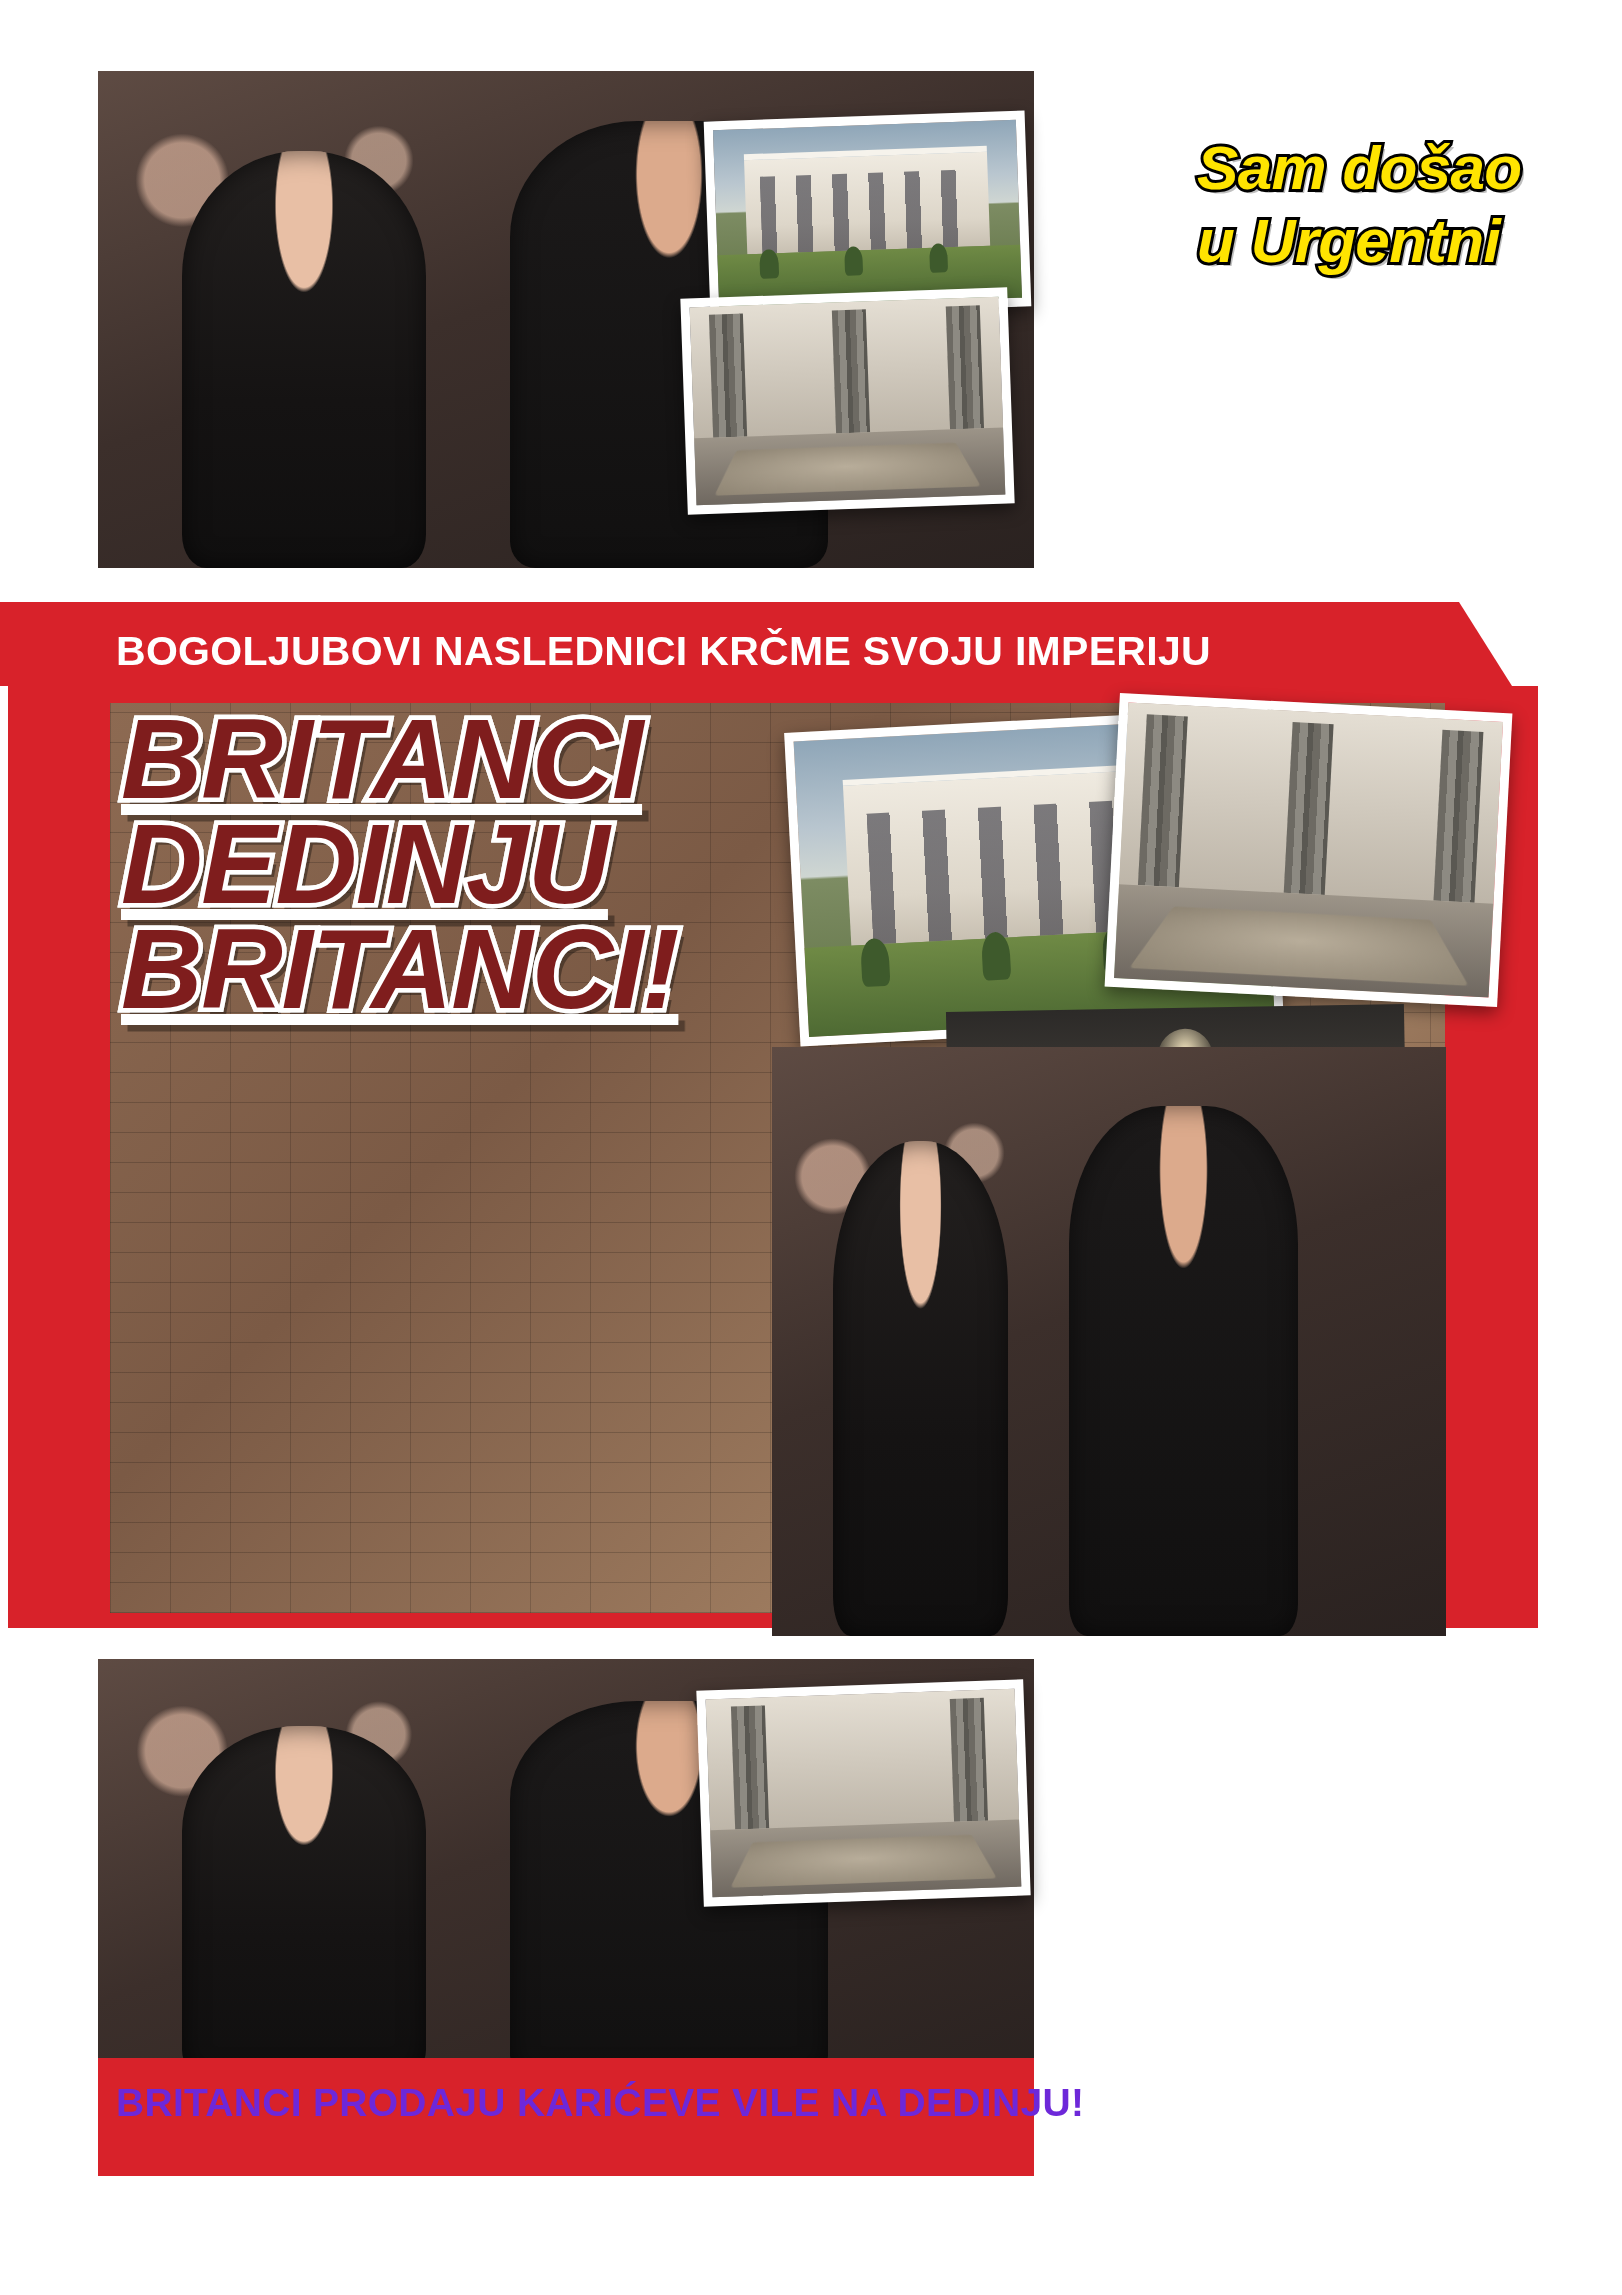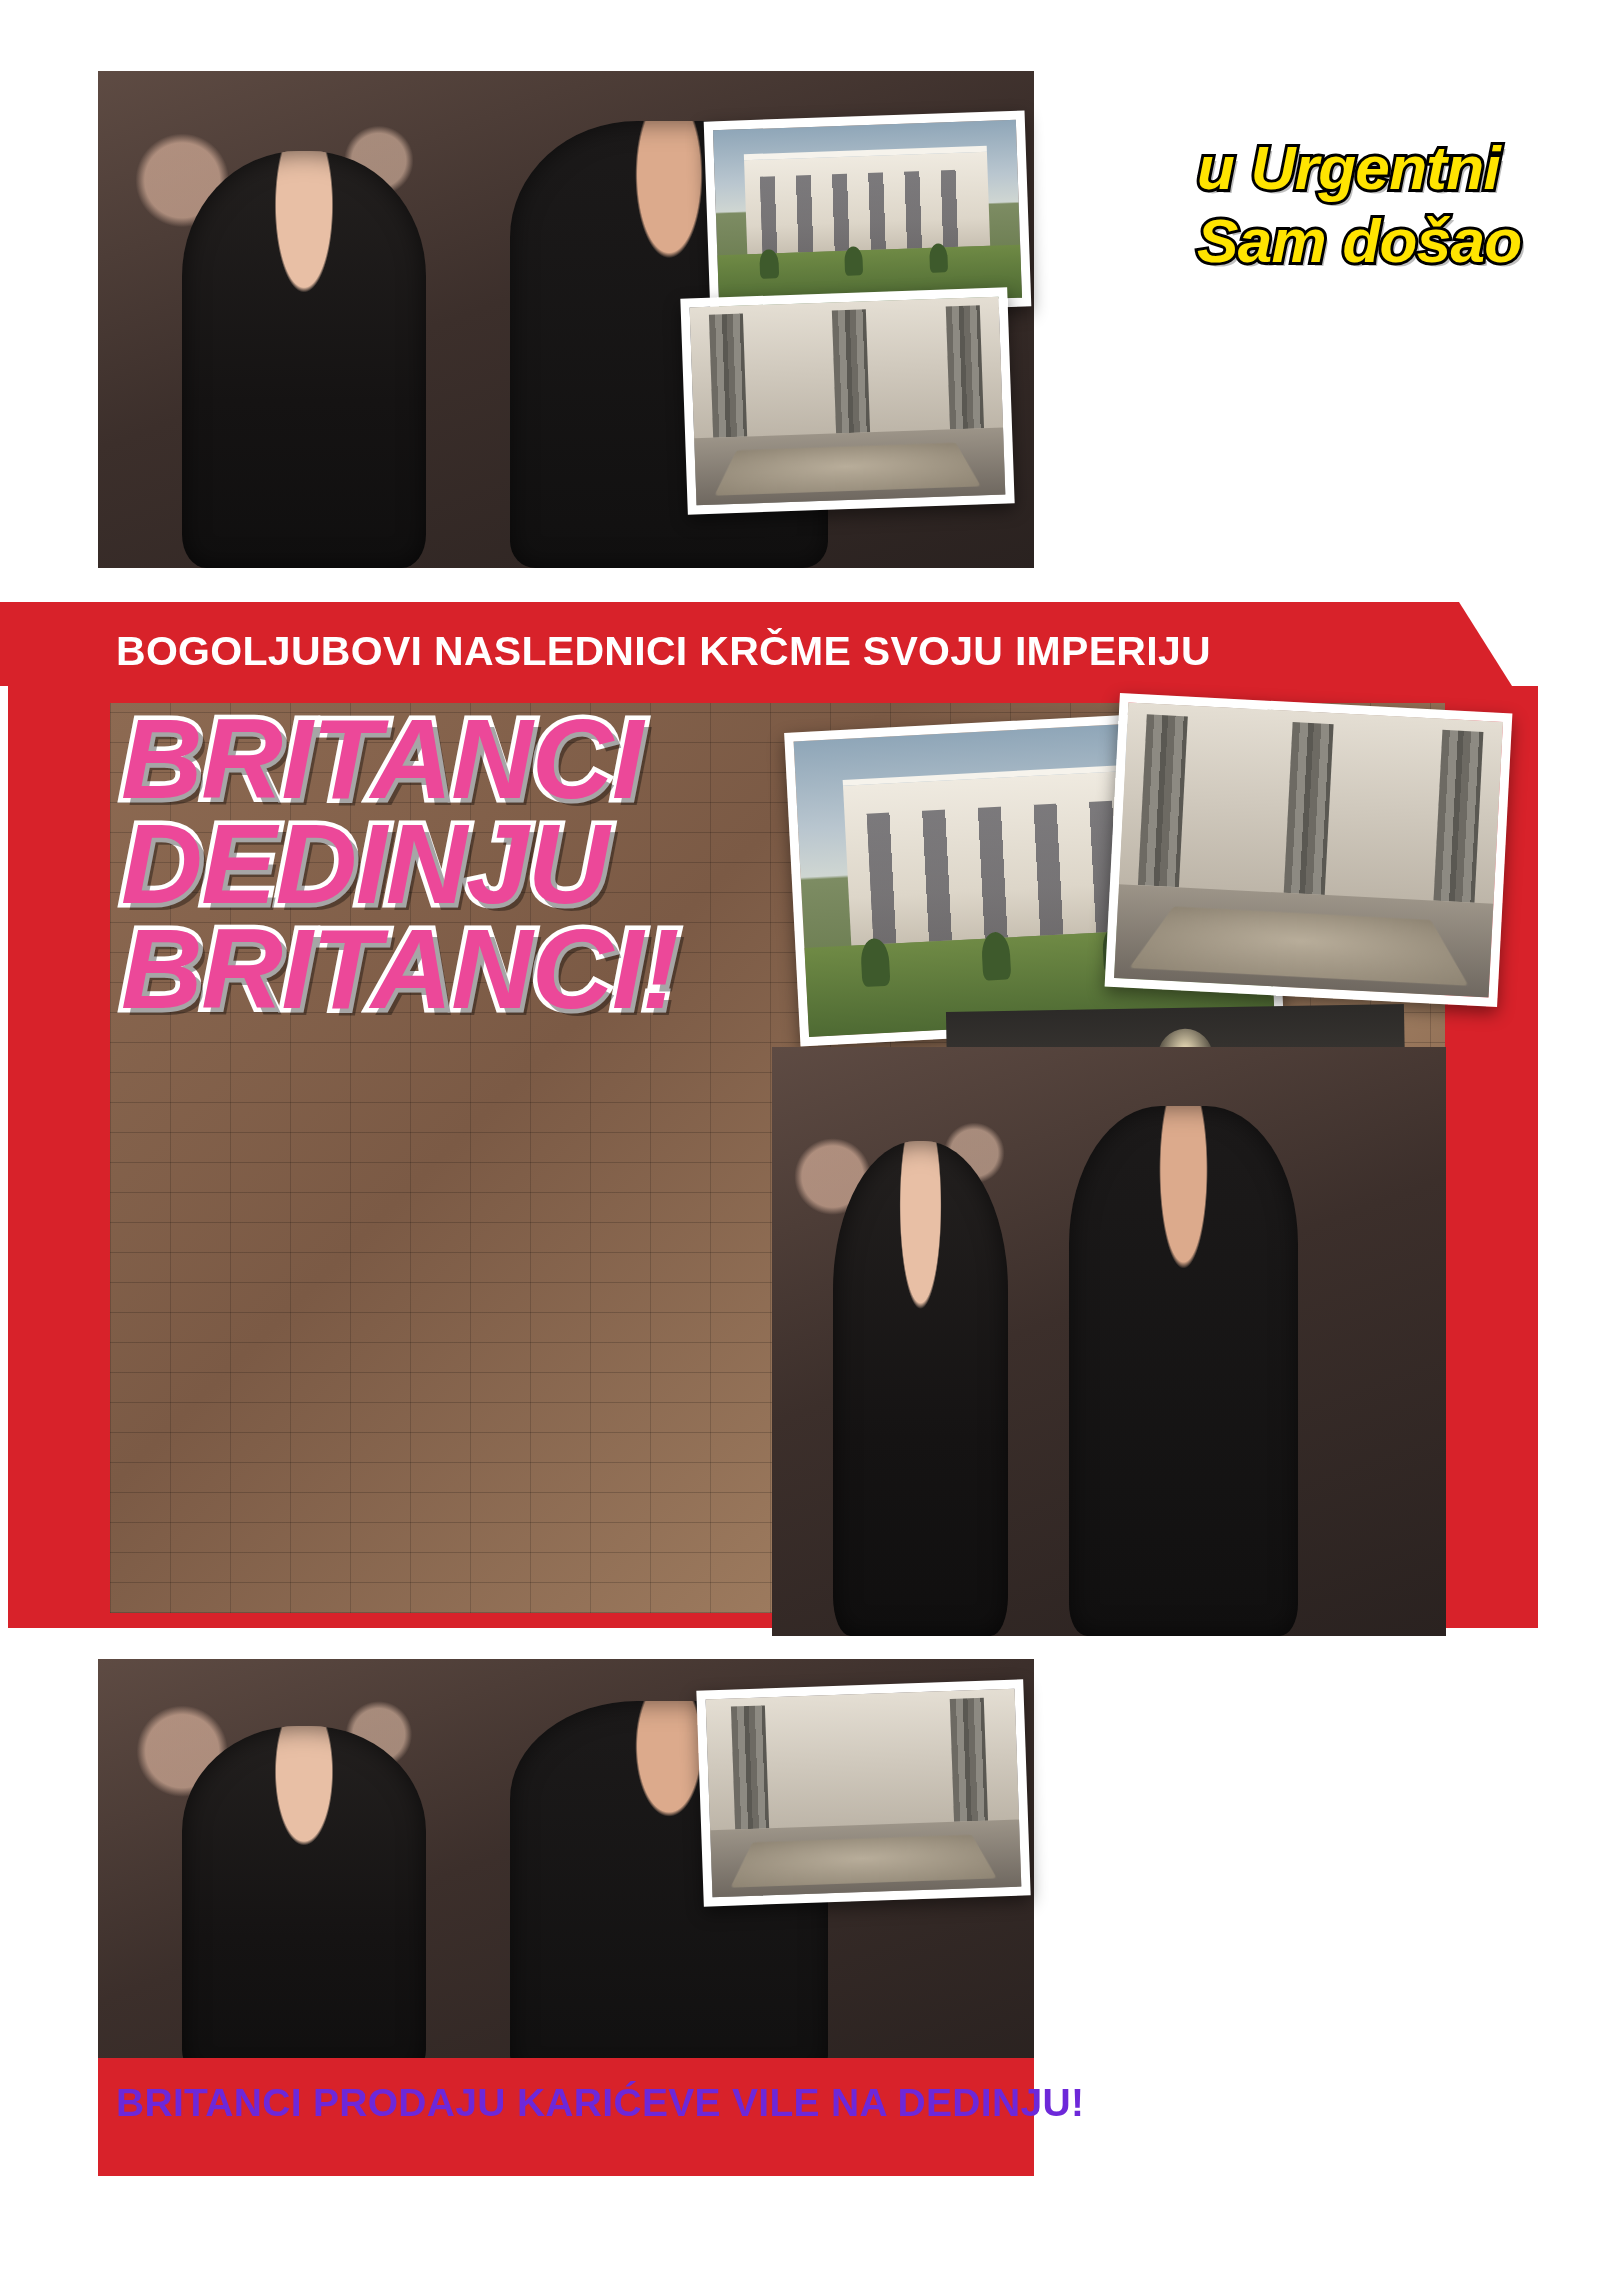--- a/index.html
+++ b/index.html
@@ -261,25 +261,26 @@
   }
 
   #hero-title {
     position: absolute;
     left: 121px; top: 707px;
     width: 805px;
     font-weight: bold;
     font-style: italic;
     font-size: 113px;
     line-height: 0.93;
-    color: #ec4899;
+    color: #7f1d1d;
     -webkit-text-stroke: 9.2px #ffffff;
     paint-order: stroke fill;
     letter-spacing: -1.3px;
     text-shadow: 6.5px 6.5px 0 rgba(0,0,0,0.35);
+    text-decoration: underline;
   }
   #hero-title span { display: block; }
 
   
   #bottom-couple {
     left: 98px; top: 1659px; width: 936px; height: 419px;
   }
   #bottom-interior {
     left: 700px; top: 1685px; width: 327px; height: 216px;
     transform: rotate(-2deg);
@@ -323,22 +324,22 @@
   <div class="photo interior frame-white" id="top-interior">
     <div class="wall"></div>
     <div class="drape" style="left:6%"></div>
     <div class="drape" style="left:46%"></div>
     <div class="drape" style="right:6%"></div>
     <div class="floor"></div>
     <div class="rug"></div>
   </div>
 
   <div class="yellow-kicker">
+    <div>Sam došao</div>
     <div>u Urgentni</div>
-    <div>Sam došao</div>
   </div>
 
   <div id="red-banner"></div>
   <div id="banner-kicker">BOGOLJUBOVI NASLEDNICI KRČME SVOJU IMPERIJU</div>
 
   <div id="hero-frame"></div>
   <div id="hero-inner" class="brick"></div>
 
   <div class="photo mansion frame-white" id="hero-mansion">
     <div class="bld"></div>

